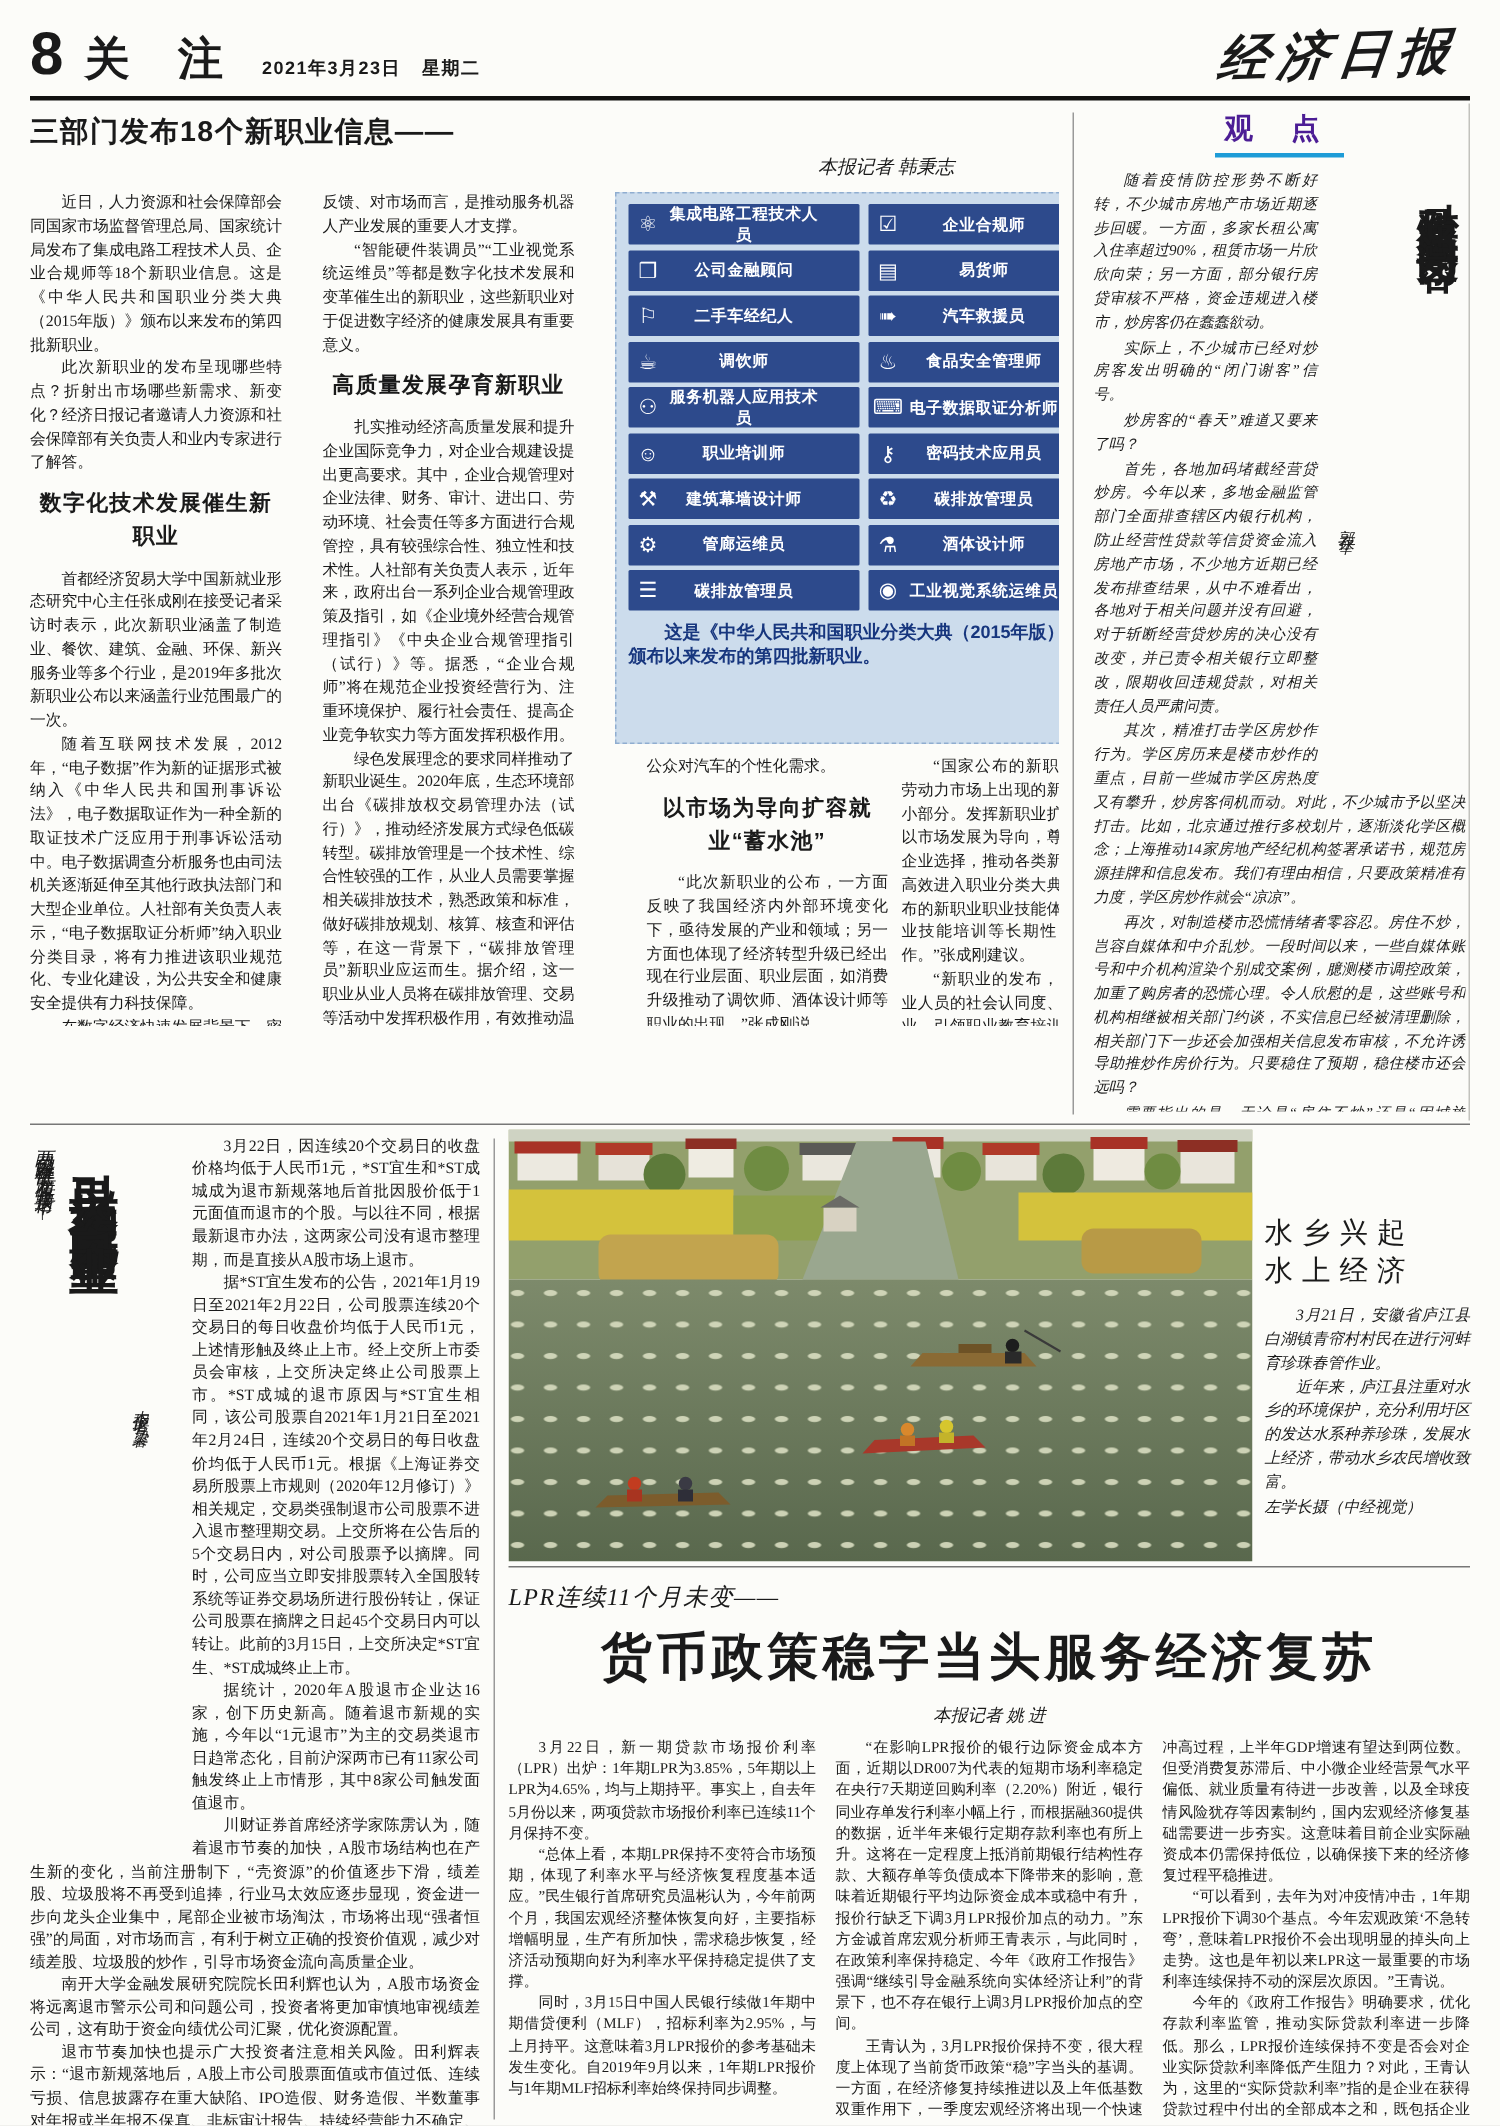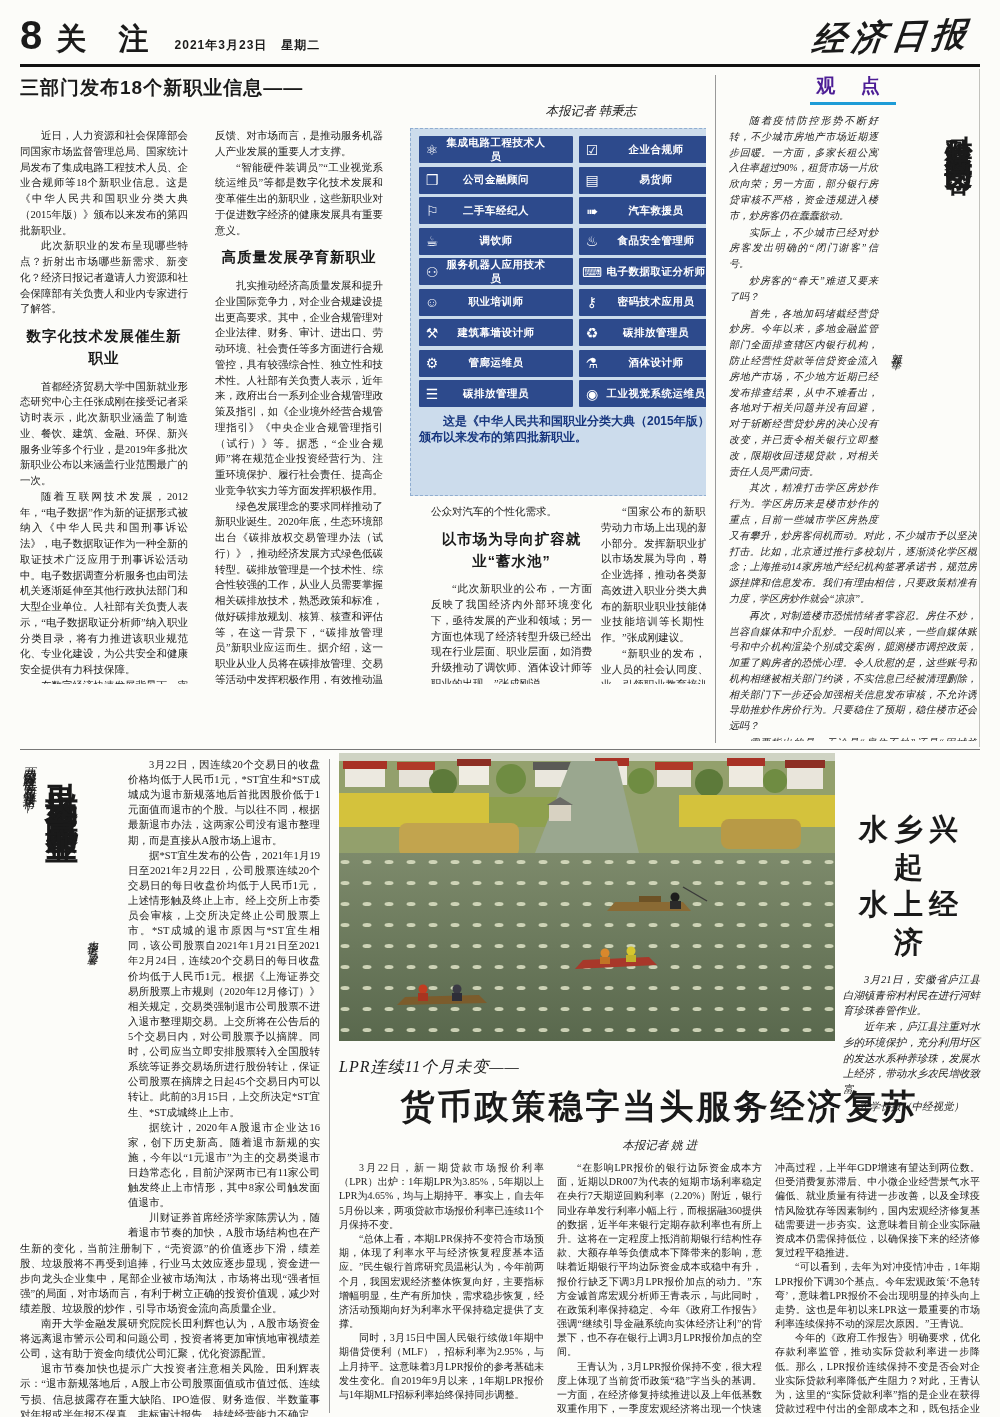--- a/index.html
+++ b/index.html
@@ -61,23 +61,23 @@
   .bottom{display:flex;height:664px;margin-top:3px;}
   .delist{width:300px;flex:none;height:660px;overflow:hidden;font-size:10.5px;line-height:1.44;padding-top:4px;}
   .dl-float{float:left;width:100px;height:482px;display:flex;gap:6px;margin-right:8px;}
   .dl-kicker{font-size:12.5px;letter-spacing:2px;height:100%;}
   .dl-headline{margin:0;font-size:33px;font-weight:900;letter-spacing:4px;line-height:1.05;height:100%;}
   .dl-byline{font-size:10.5px;letter-spacing:2px;padding-top:175px;}
   .rb{flex:1;display:flex;flex-direction:column;}
   .photo-row{display:flex;gap:8px;height:292px;}
   .photo{width:496px;height:288px;flex:none;display:block;}
   .photo-cap{flex:1;padding-top:58px;}
-  .pc-title{margin:0 0 10px;font-size:29px;font-weight:700;letter-spacing:6px;text-align:center;line-height:1.3;}
+  .pc-title{margin:0 0 10px;font-size:19px;font-weight:400;letter-spacing:6px;text-align:left;line-height:1.3;}
   .photo-cap p{font-size:10.5px;line-height:1.5;}
-  .pc-credit{font-size:10.5px;text-align:center;margin-top:2px;}
+  .pc-credit{font-size:10.5px;text-align:left;margin-top:2px;}
 
   
   .lpr{padding-top:6px;}
   .lpr-kicker{font-size:16px;letter-spacing:1px;margin:2px 0 6px;}
   .lpr-headline{margin:0;text-align:center;font-size:34px;font-weight:900;letter-spacing:3px;}
   .lpr-byline{text-align:center;font-size:11.5px;margin:8px 0 8px;}
   .lpr-cols{column-count:3;column-gap:13px;height:258px;overflow:hidden;font-size:10px;line-height:1.42;}
 </style>
 </head>
 <body>

